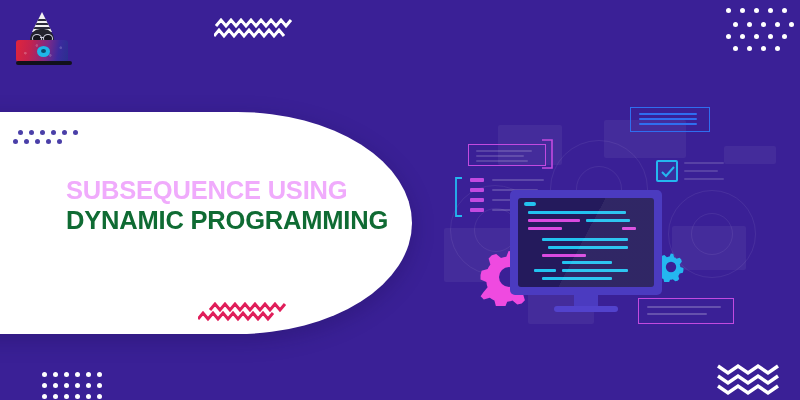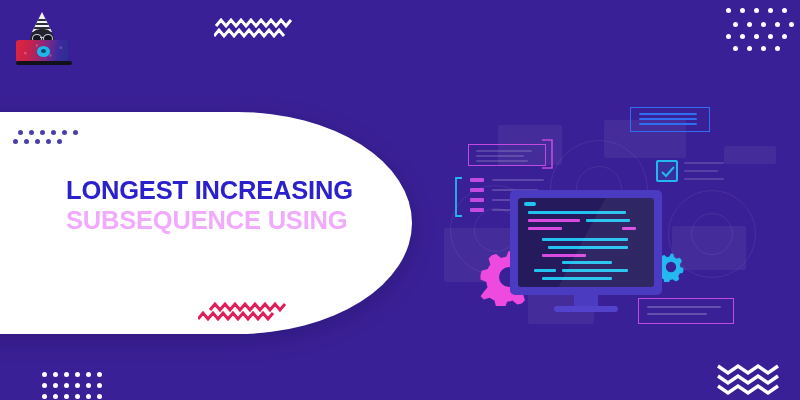--- a/index.html
+++ b/index.html
@@ -405,21 +405,21 @@
       <i style="left:95px;top:0px"></i>
       <i style="left:35px;top:9px"></i>
       <i style="left:46px;top:9px"></i>
       <i style="left:57px;top:9px"></i>
       <i style="left:68px;top:9px"></i>
       <i style="left:79px;top:9px"></i>
     </div>
   </div>
 
   <div class="title">
-    <div class="t1">Longest Increasing</div>
     <div class="t2">Subsequence Using</div>
+    <div class="t3">Dynamic Programming</div>
   </div>
 
   <svg style="position:absolute; left:198px; top:298px;" width="92" height="28">
     <polyline points="12,12 17,6 22,12 27,6 32,12 37,6 42,12 47,6 52,12 57,6 62,12 67,6 72,12 77,6 82,12 87,6" fill="none" stroke="#e01e5a" stroke-width="3"></polyline>
     <polyline points="0,21 5,15 10,21 15,15 20,21 25,15 30,21 35,15 40,21 45,15 50,21 55,15 60,21 65,15 70,21 75,15" fill="none" stroke="#e01e5a" stroke-width="3"></polyline>
   </svg>
 </div>
 
 </body></html>

